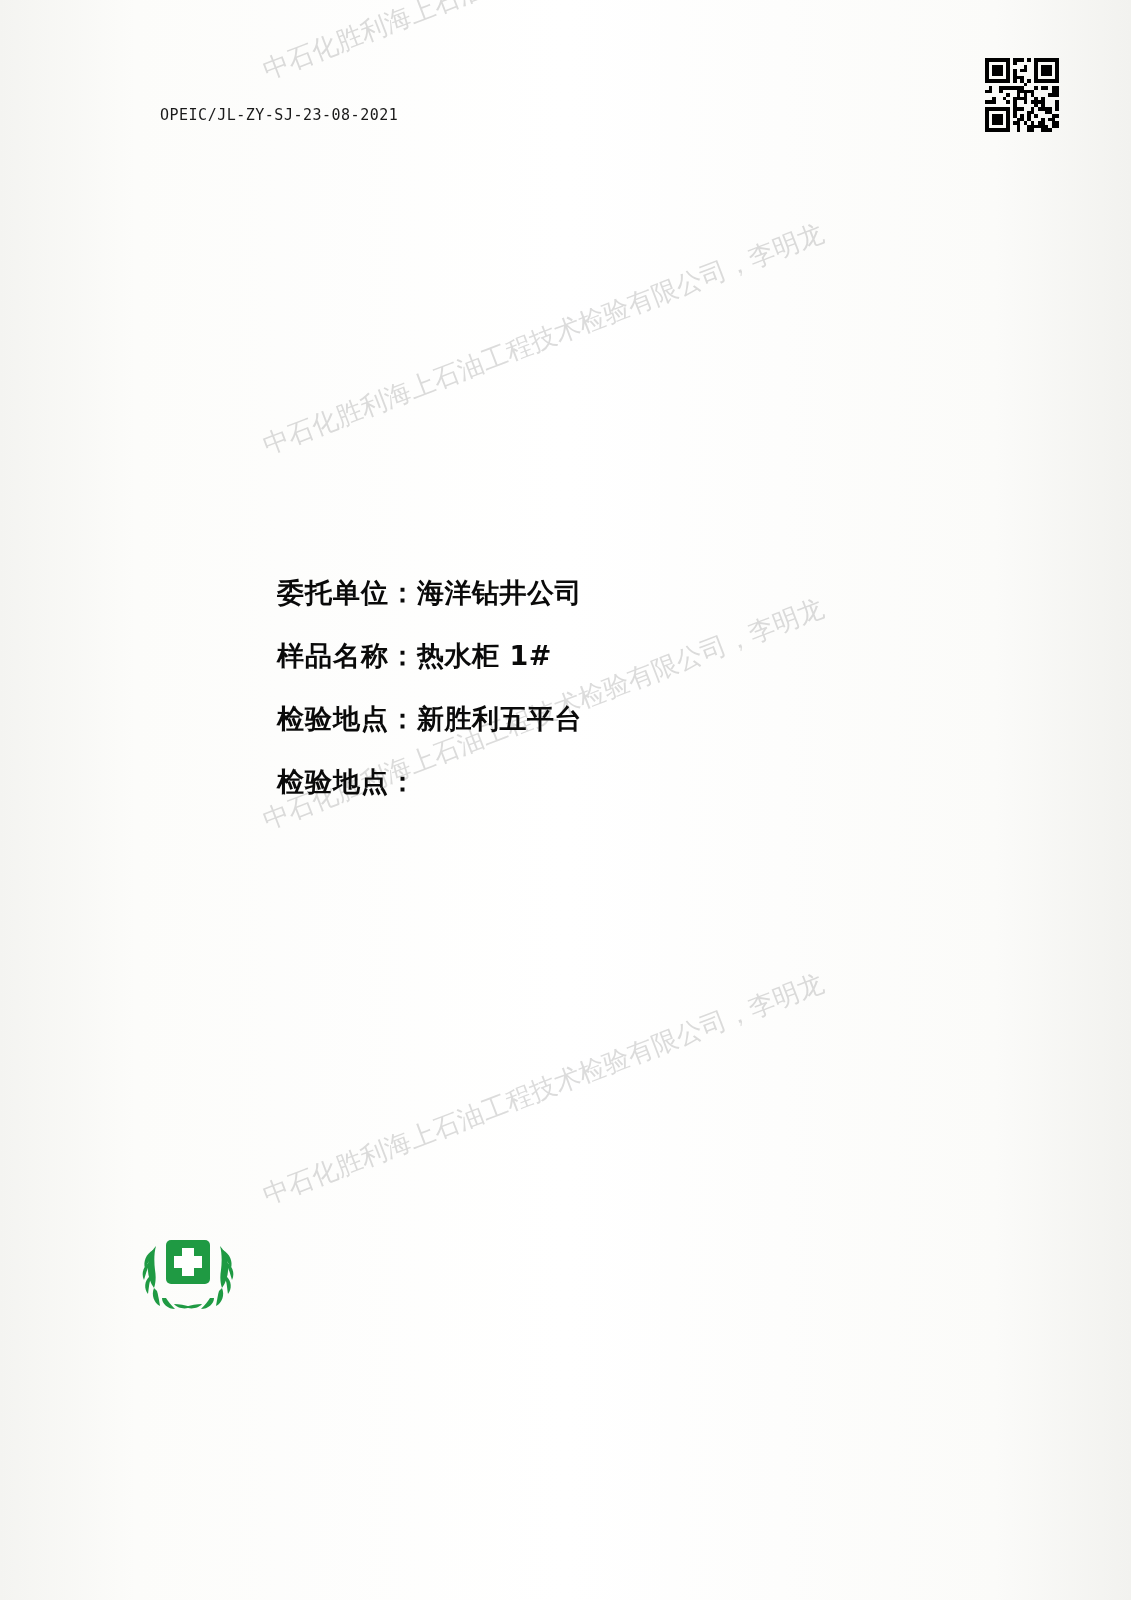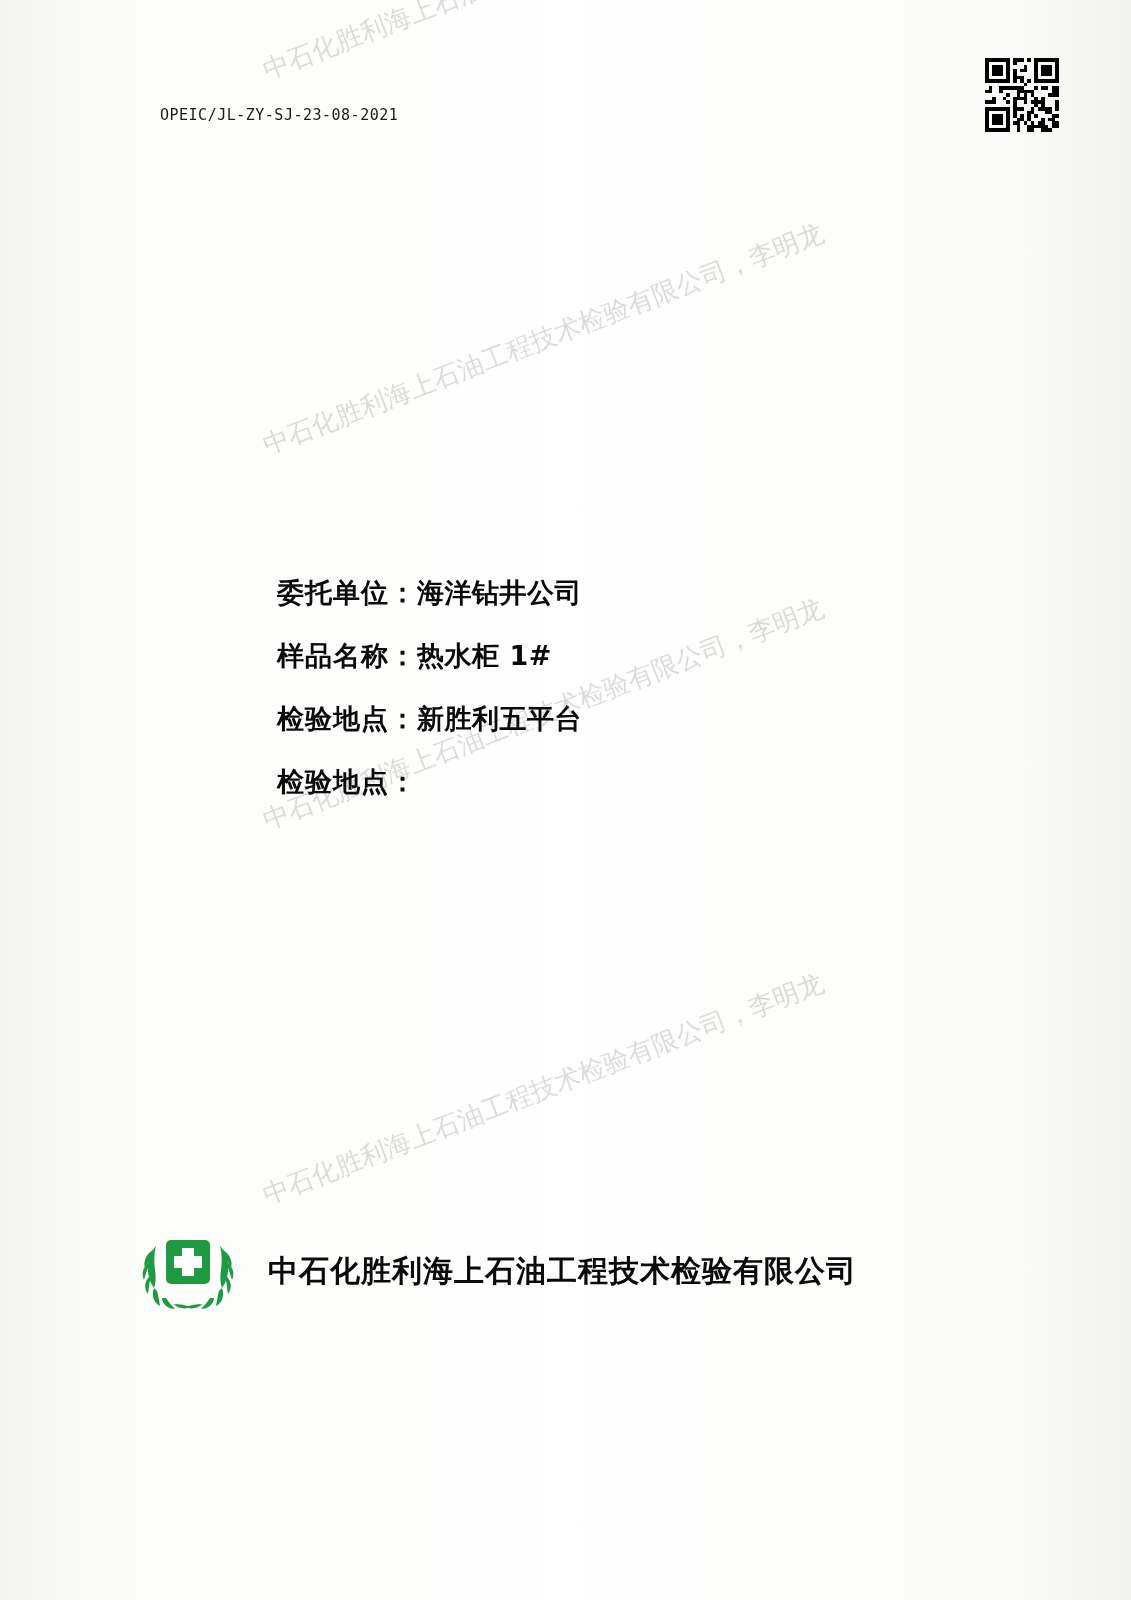--- a/index.html
+++ b/index.html
@@ -651,15 +651,14 @@
           <path d="M62 72 C59 76, 51 78, 45 75 C51 73, 57 72, 62 72 Z"></path>
         </g>
 
         <g>
           <rect x="26" y="8" width="44" height="44" rx="5" fill="#1f9a43"></rect>
           <rect x="42" y="16" width="12" height="28" fill="#ffffff"></rect>
           <rect x="34" y="24" width="28" height="12" fill="#ffffff"></rect>
         </g>
       </svg>
     </div>
-    <div class="company-name">中石化胜利海上石油工程技术检验有限公司</div>
   </div>
 </div>
 
 </body></html>

